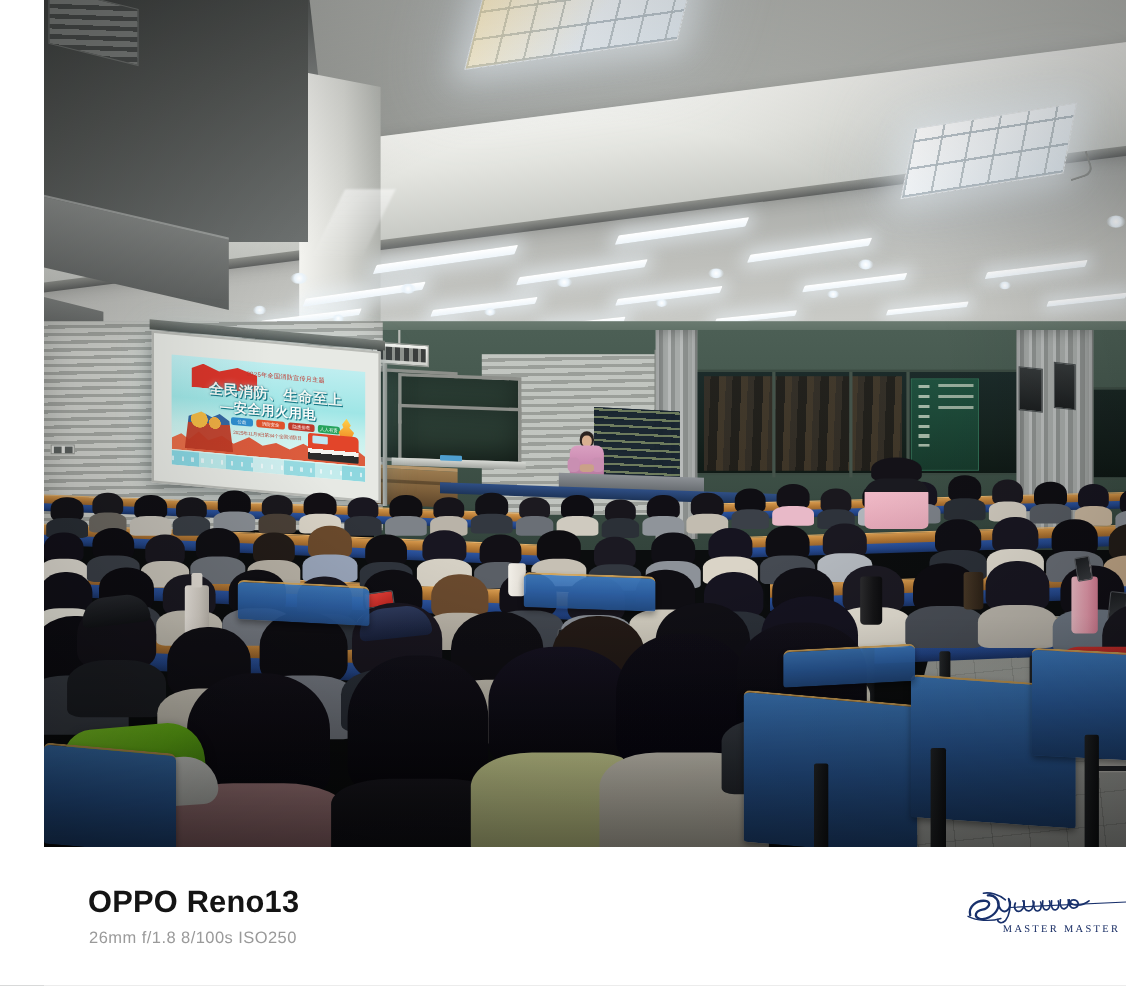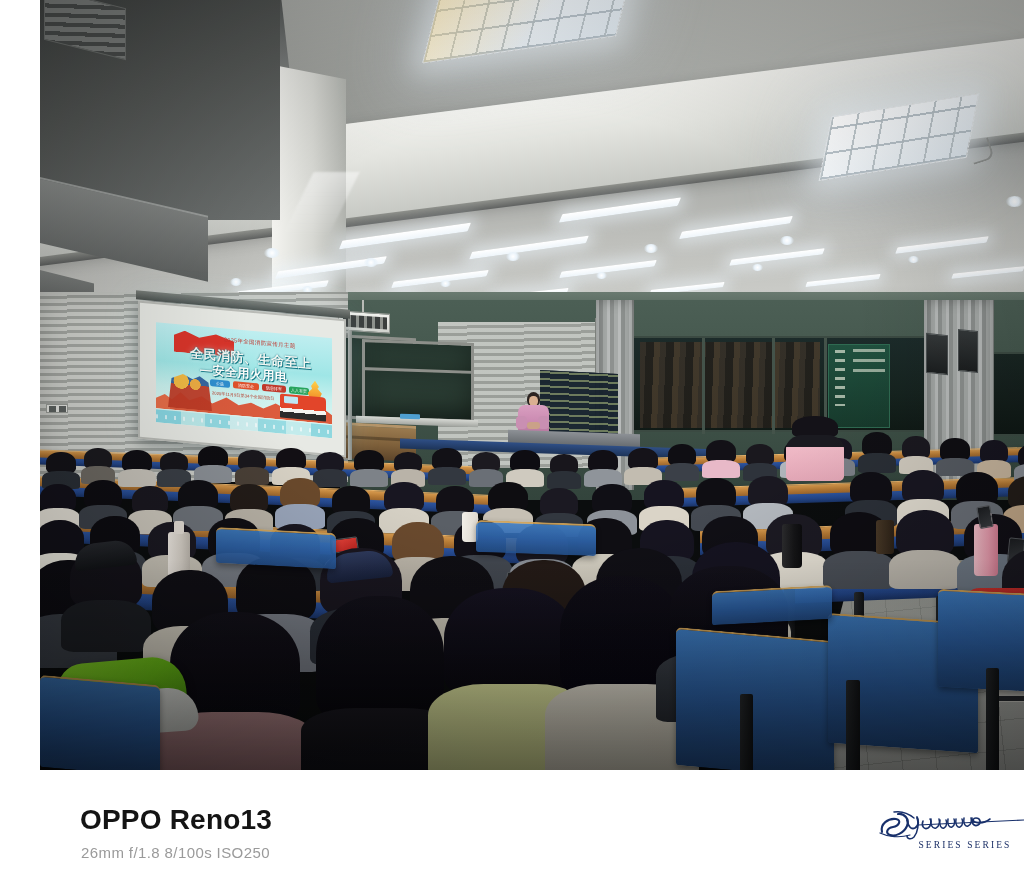--- a/index.html
+++ b/index.html
@@ -991,17 +991,17 @@
           <path d="M57 13 C56 18, 58 23, 62 22 C65 21, 66 16, 65 13" stroke-width="1.5"></path>
           <path d="M66 14 C65 19, 67 23, 70 22 C73 21, 73 16, 72 14" stroke-width="1.5"></path>
           <path d="M74 13 C73 18, 75 22, 78 21 C81 20, 81 15, 80 13" stroke-width="1.5"></path>
           <path d="M82 13 C81 18, 83 22, 86 21 C89 20, 89 15, 88 13" stroke-width="1.5"></path>
           <path d="M90 12 C89 17, 91 21, 94 20 C97 19, 98 15, 97 12" stroke-width="1.5"></path>
           <path d="M98 12 C97 17, 100 21, 104 19 C108 17, 106 12, 102 12 C99 12, 98 15, 101 16 C106 18, 112 16, 116 13" stroke-width="1.6"></path>
           <path d="M44 19 L150 14" stroke-width="1.1"></path>
           <path d="M6 27 C14 31, 26 32, 36 29" stroke-width="1.2"></path>
         </g>
       </svg>
-      <div class="wm-series">SERIES SERIES</div>
+      <div class="wm-series">MASTER MASTER</div>
     </div>
   </div>
 
 </div>
 
 </body></html>

